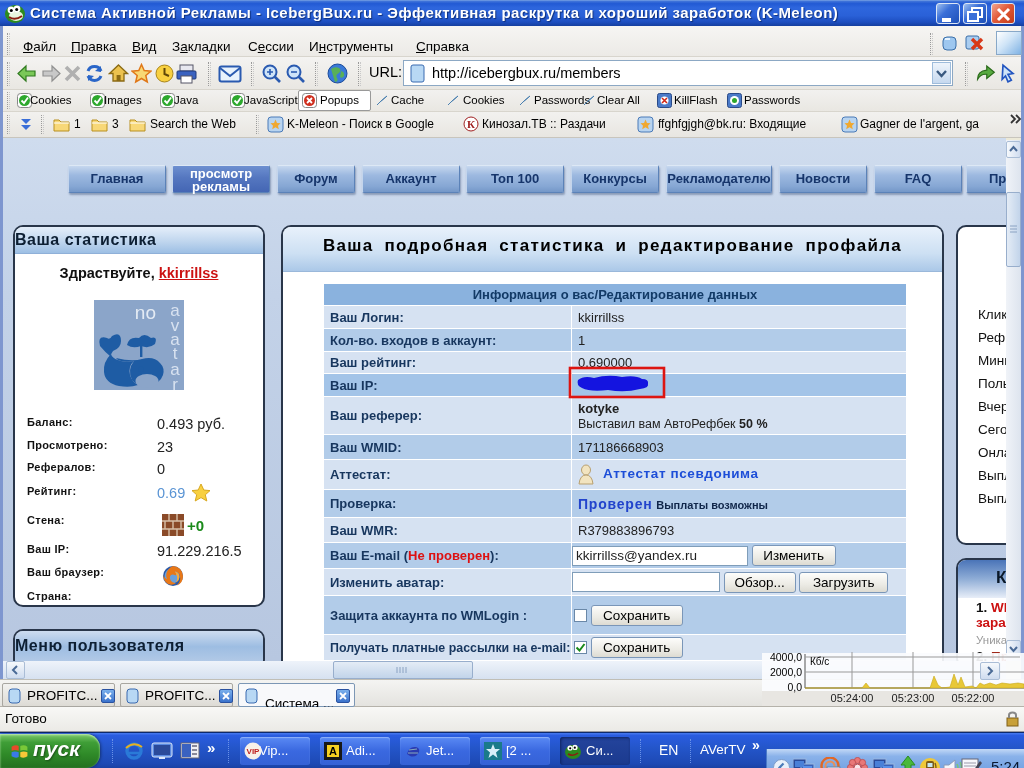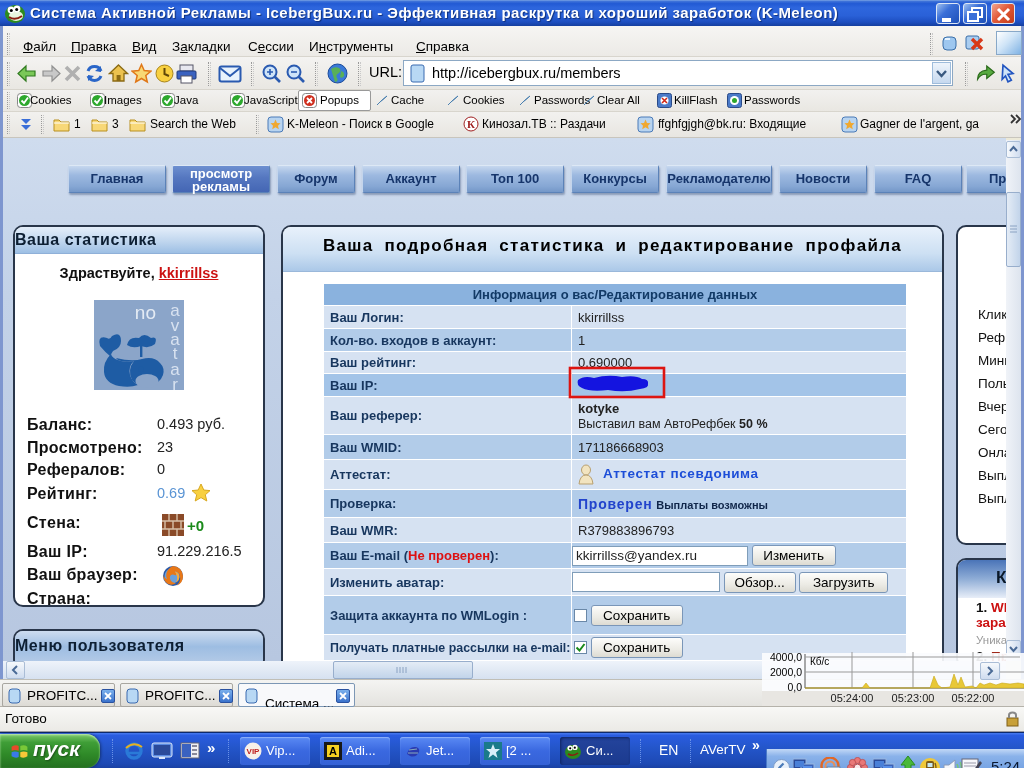--- a/index.html
+++ b/index.html
@@ -46,21 +46,21 @@
 
 .navbtn{top:27px;height:28px;background:linear-gradient(180deg,#c6d7ee 0%,#9db9e0 35%,#86a7d4 78%,#7497c8 100%);border:1px solid #5b82b8;border-top-color:#dde8f5;border-left-color:#c3d5ec;box-shadow:1px 2px 2px rgba(60,80,120,0.45);color:#16356b;font-size:13px;font-weight:bold;text-align:center;line-height:26px;border-radius:2px;}
 .navbtn.active{background:linear-gradient(180deg,#6d8fd0 0%,#5577c0 45%,#4466b4 100%);color:#fff;line-height:13px;padding-top:1px;}
 
 
 .box{background:#fff;border:2px solid #29364a;border-radius:10px;overflow:hidden;}
 .boxhead{height:27px;background:linear-gradient(180deg,#e4eefa 0%,#c0d6ee 55%,#9dbfe4 100%);border-bottom:1px solid #8fb0d8;text-align:left;font-weight:bold;color:#0d1f33;font-size:16px;line-height:26px;letter-spacing:0.5px;}
 
 
 .sidebar{left:10px;top:87px;width:252px;height:382px;}
-.sb-row-label{left:12px;font-weight:bold;font-size:16px;color:#111;letter-spacing:0.3px;}
+.sb-row-label{left:12px;font-weight:bold;font-size:11px;color:#111;letter-spacing:0.3px;}
 .sb-row-val{left:142px;font-size:14.5px;color:#222;}
 .menu2{left:10px;top:491px;width:252px;height:40px;}
 
 
 .main{left:278px;top:87px;width:663px;height:436px;border-radius:10px 10px 0 0;border-bottom:none;}
 .mainhead{height:45px;background:linear-gradient(180deg,#e8f1fb 0%,#cde0f3 60%,#abc8e8 100%);border-bottom:1px solid #9ab8da;text-align:center;}
 .h1{font-size:17px;font-weight:bold;color:#000;letter-spacing:1.3px;word-spacing:5px;padding-top:9px;}
 
 
 .itable{left:320px;top:145px;width:584px;border-collapse:collapse;font-size:13px;table-layout:fixed;}
@@ -625,21 +625,21 @@
         <rect x="12" y="11" width="5" height="2" fill="#889"></rect>
       </svg>
   <div class="abs" style="left:207px;top:6px;color:#fff;font-size:15px;font-weight:bold">»</div>
   <div class="abs grip" style="left:228px;top:6px;height:24px;border-left:1px dotted #6a92e8;border-right:none"></div>
 
   <div class="abs taskwin" style="left:240px">
     <svg class="abs" style="left:4px;top:5px" width="18" height="18">
           <circle cx="9" cy="9" r="8.5" fill="#f8f0e8"></circle>
           <text x="9" y="12" font-size="8" font-weight="bold" fill="#c02020" text-anchor="middle" font-family="Liberation Sans">VIP</text>
         </svg>
-    <span style="margin-left:26px">Vip...</span>
+    <span style="margin-left:19px">Vip...</span>
   </div>
   <div class="abs taskwin" style="left:320px">
     <svg class="abs" style="left:4px;top:5px" width="18" height="18">
           <rect width="18" height="18" fill="#181818"></rect>
           <rect x="3" y="3" width="12" height="12" fill="#f8d020"></rect>
           <text x="9" y="13" font-size="11" font-weight="bold" fill="#000" text-anchor="middle" font-family="Liberation Sans">A</text>
         </svg>
     <span style="margin-left:26px">Adi...</span>
   </div>
   <div class="abs taskwin" style="left:400px">

